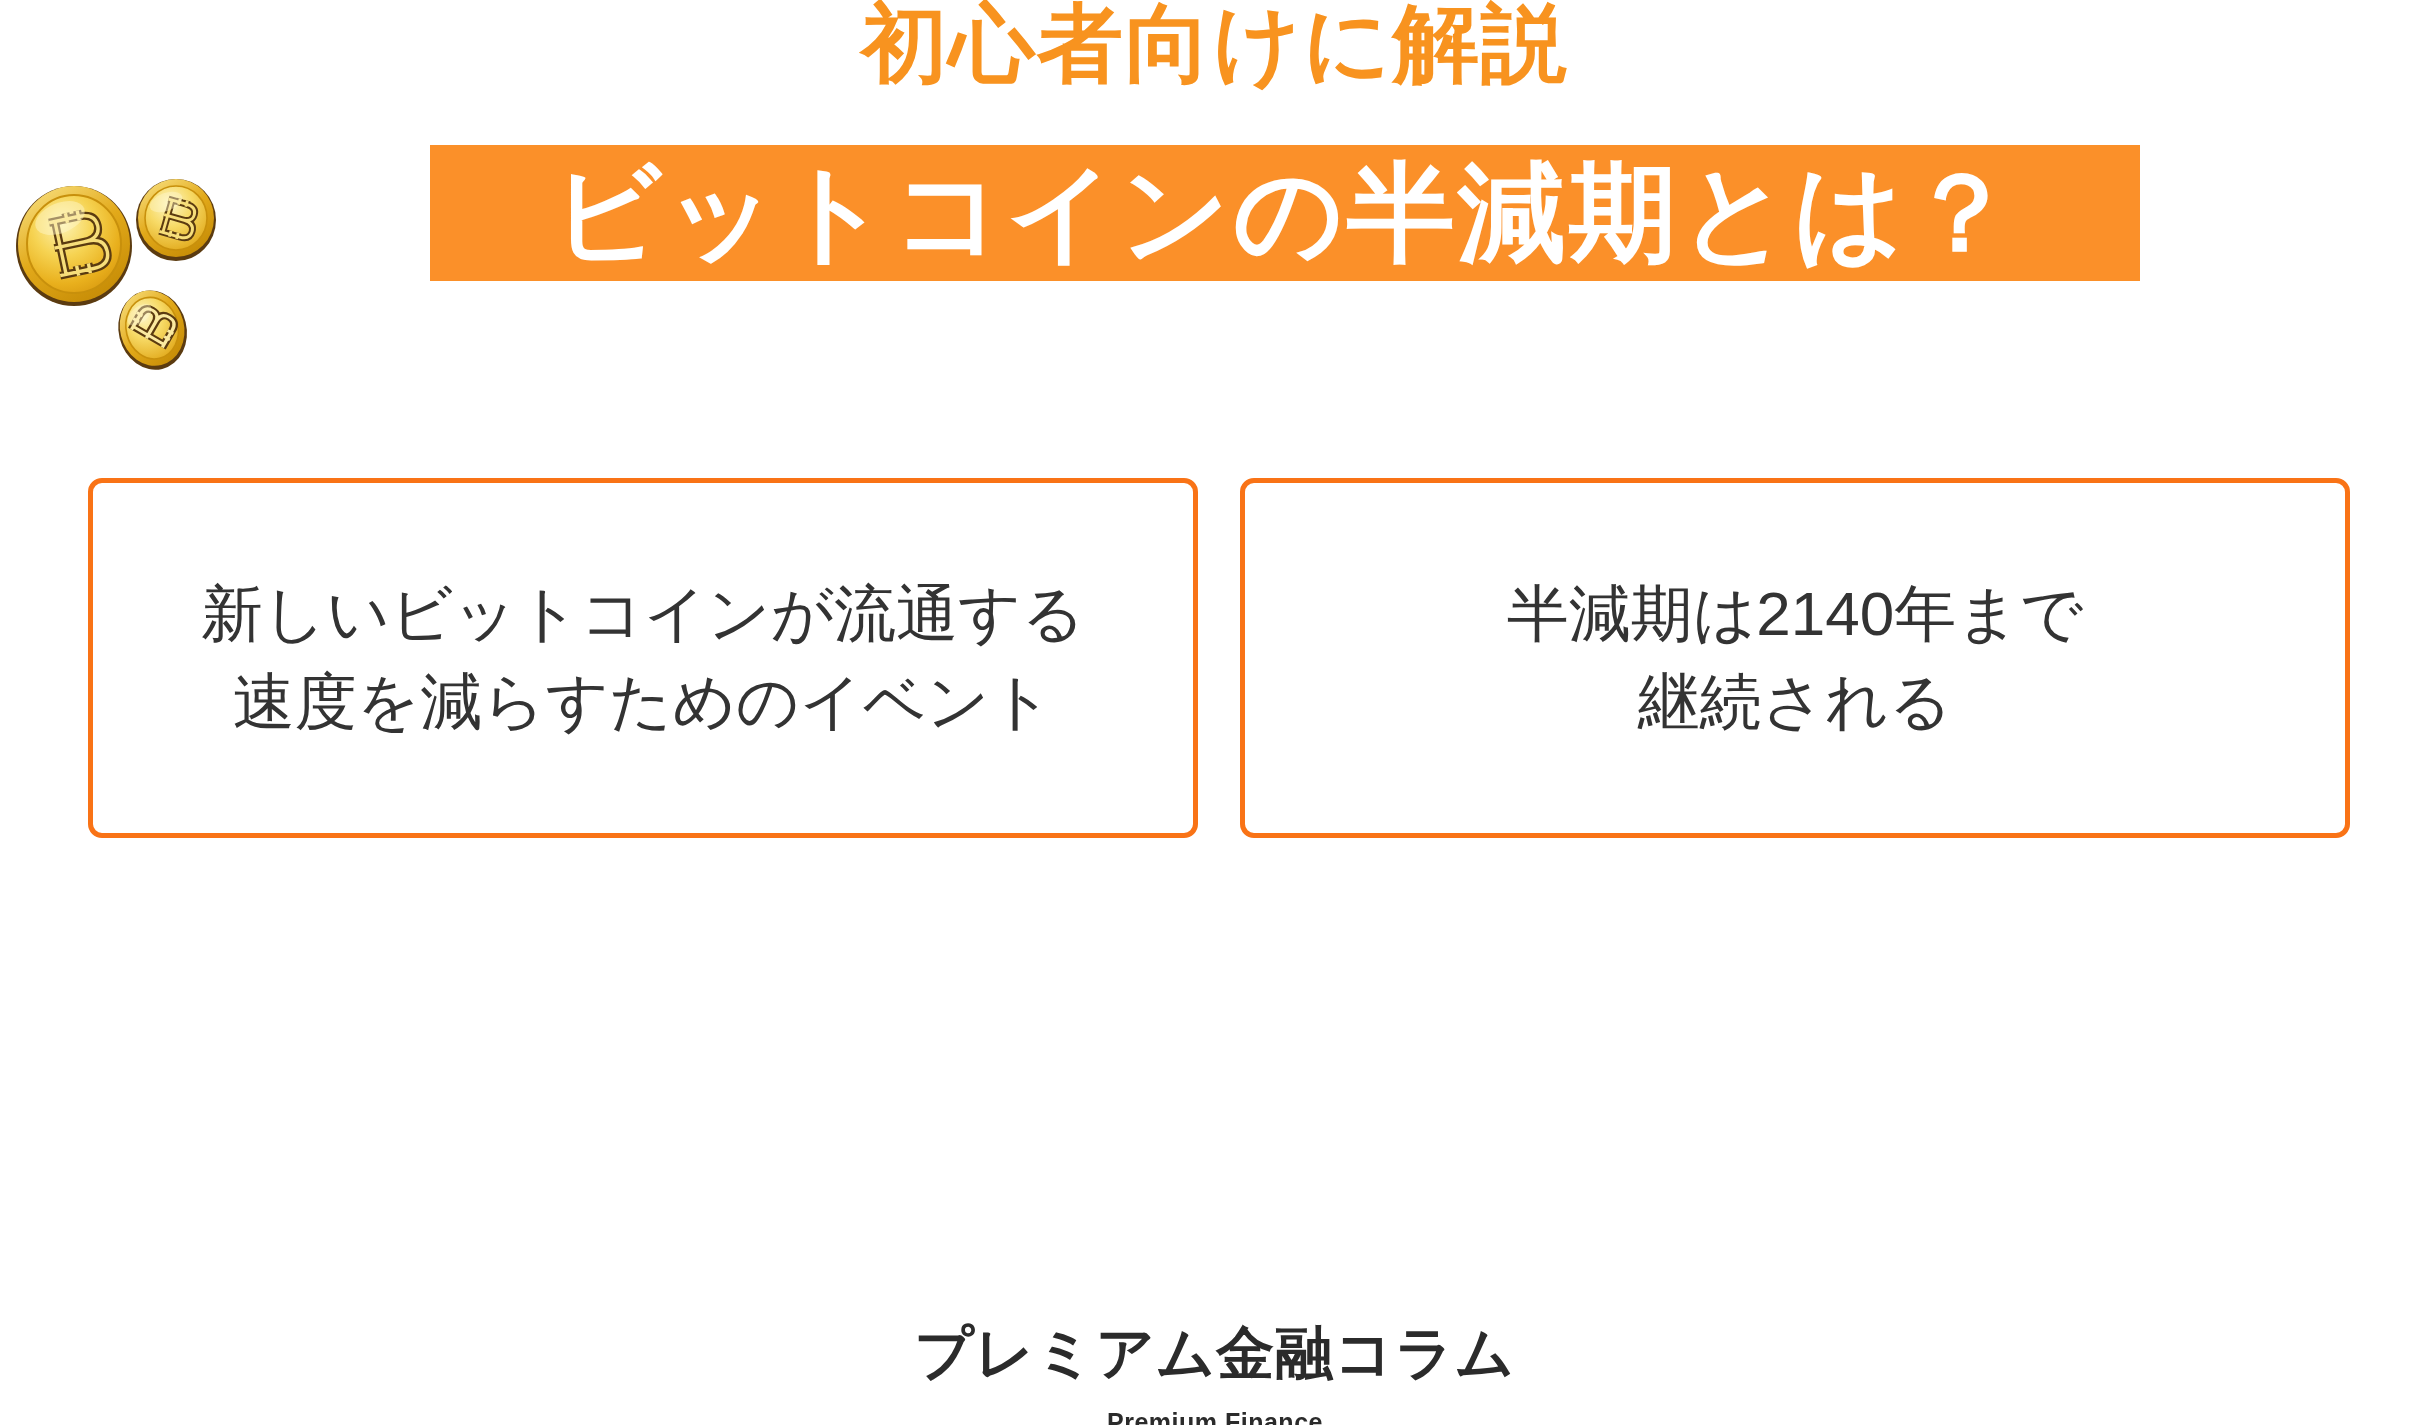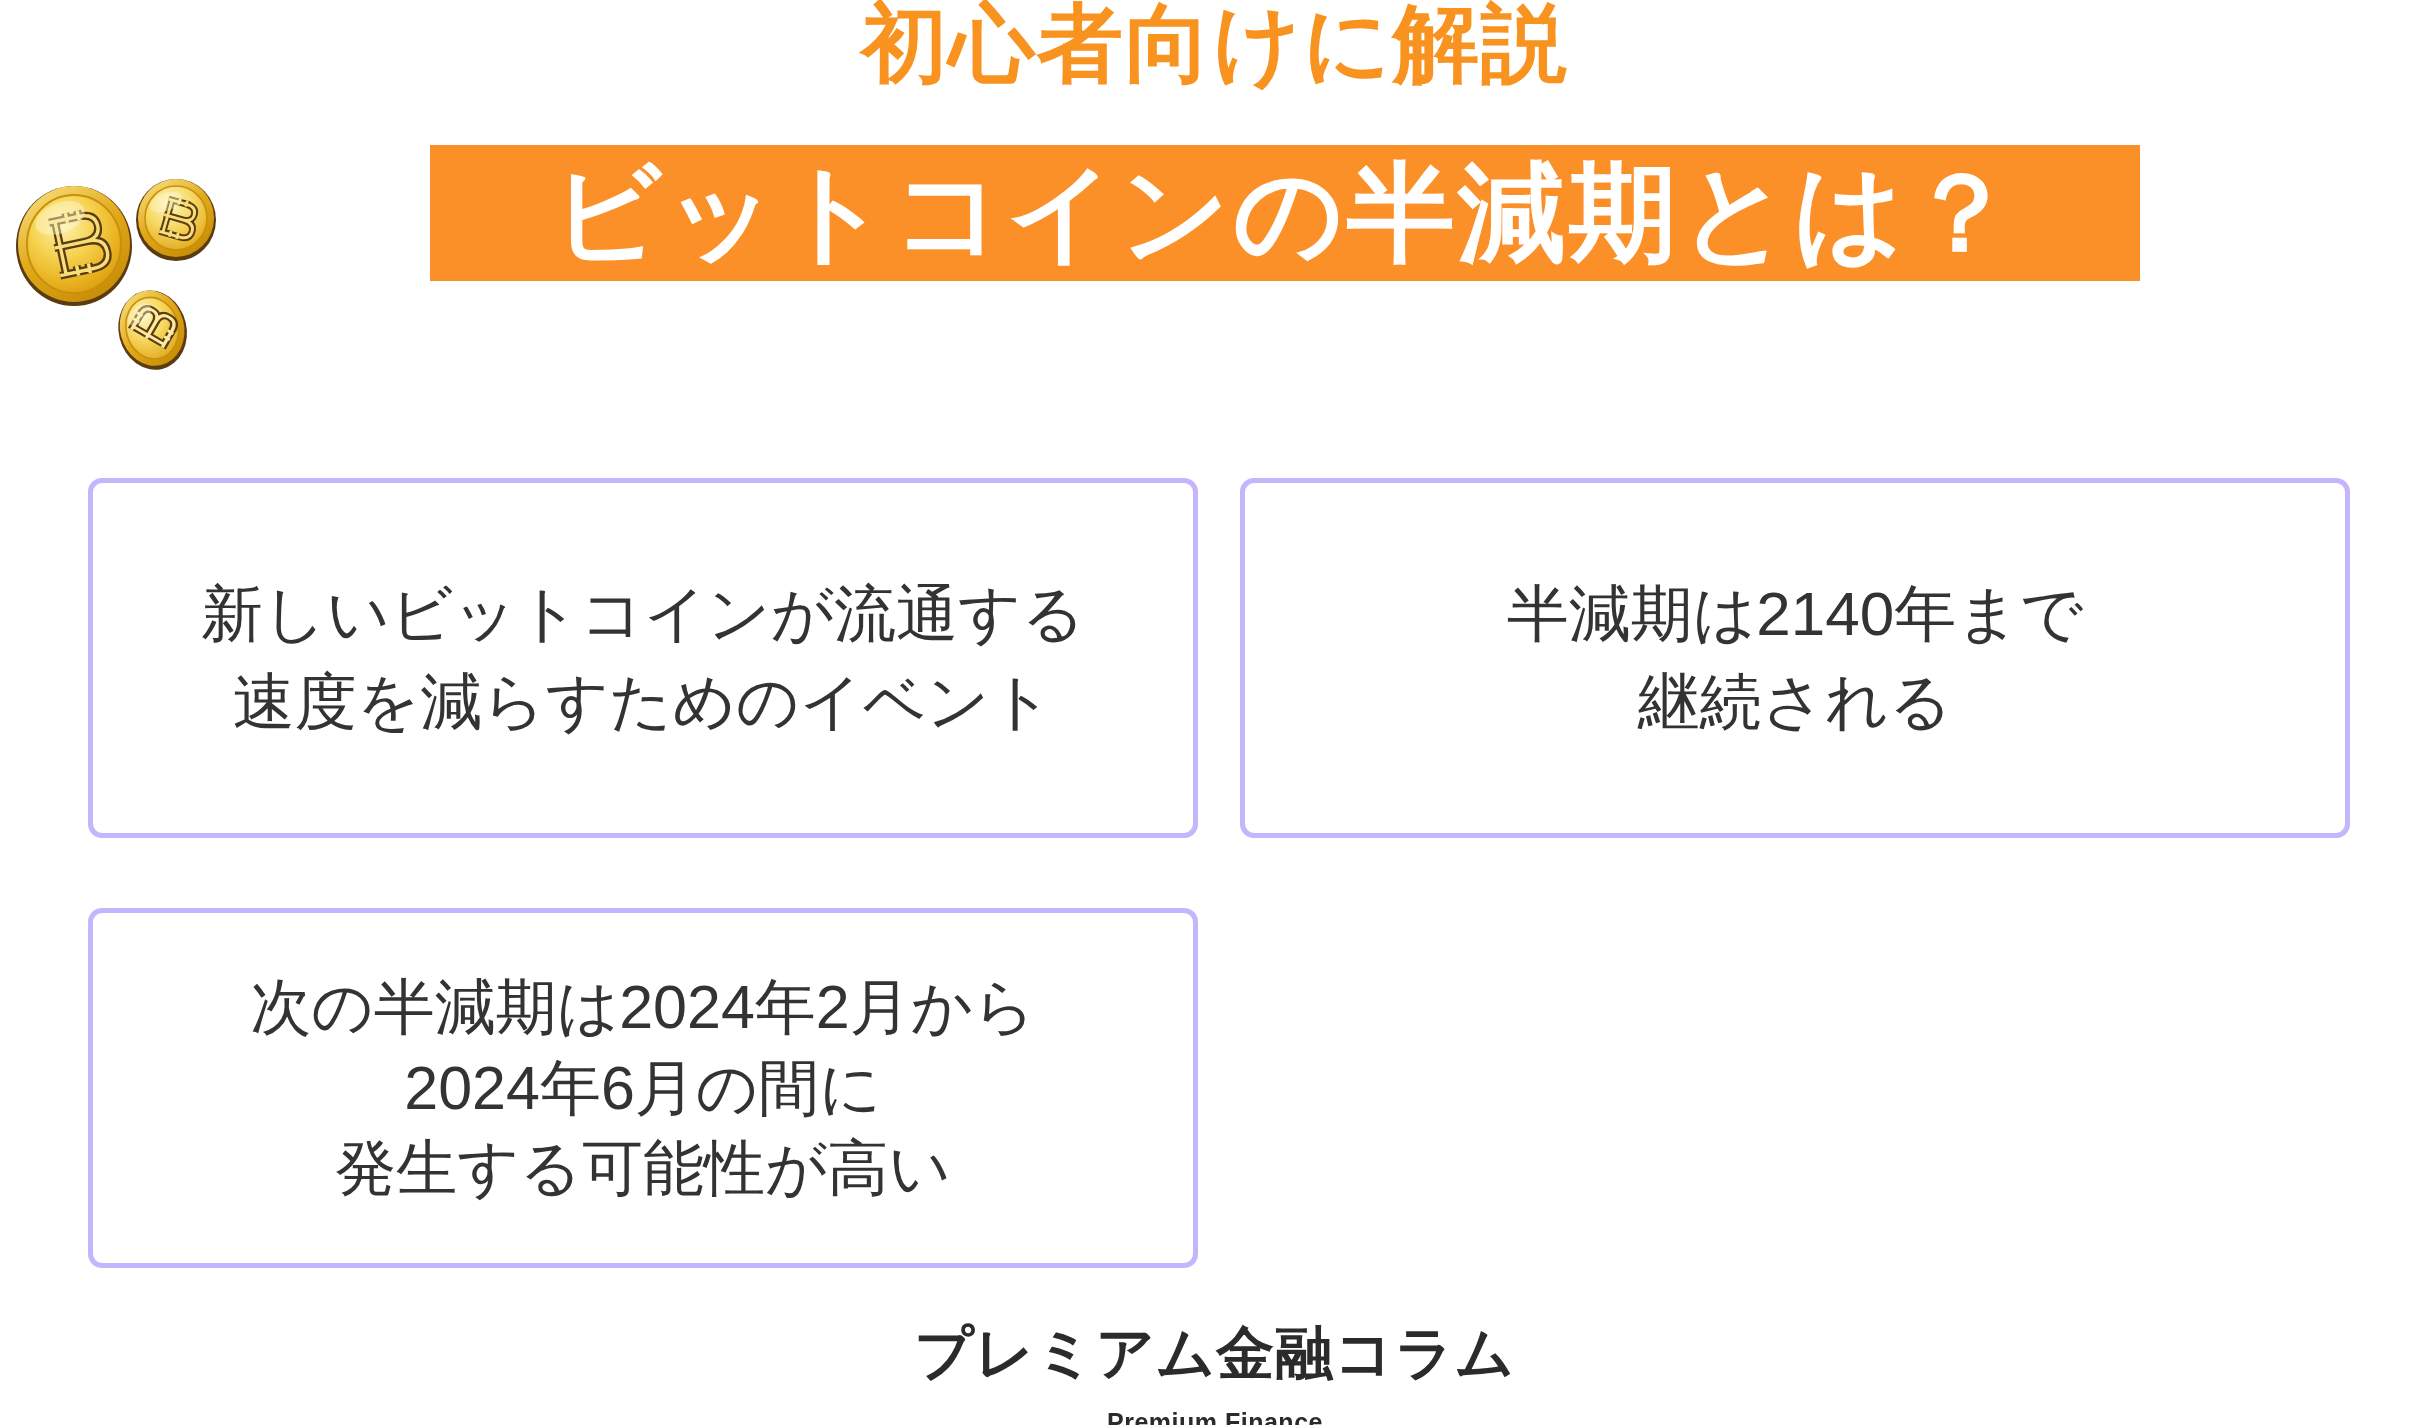--- a/index.html
+++ b/index.html
@@ -68,21 +68,21 @@
     top: 478px;
     width: 2262px;
     height: 790px;
     display: grid;
     grid-template-columns: 1110px 1110px;
     grid-template-rows: 360px 360px;
     column-gap: 42px;
     row-gap: 70px;
   }
   .info-box {
-    border: 5px solid #c4b5fd;
+    border: 5px solid #f97316;
     border-radius: 14px;
     box-sizing: border-box;
     display: flex;
     align-items: center;
     justify-content: center;
     text-align: center;
     background: #ffffff;
   }
   .info-box-text {
     color: #333333;
@@ -213,24 +213,19 @@
     <div class="info-box-text">新しいビットコインが流通する
 速度を減らすためのイベント</div>
   </div>
 
 
   <div class="info-box box-3">
     <div class="info-box-text">半減期は2140年まで
 継続される</div>
   </div>
 
-  <div class="info-box box-4">
-    <div class="info-box-text">次の半減期は2024年2月から
-2024年6月の間に
-発生する可能性が高い</div>
-  </div>
 
 </div>
 
 <div class="footer">
   <div class="footer-logo-jp">プレミアム金融コラム</div>
   <div class="footer-logo-en">Premium Finance</div>
 </div>
 
 </body></html>

